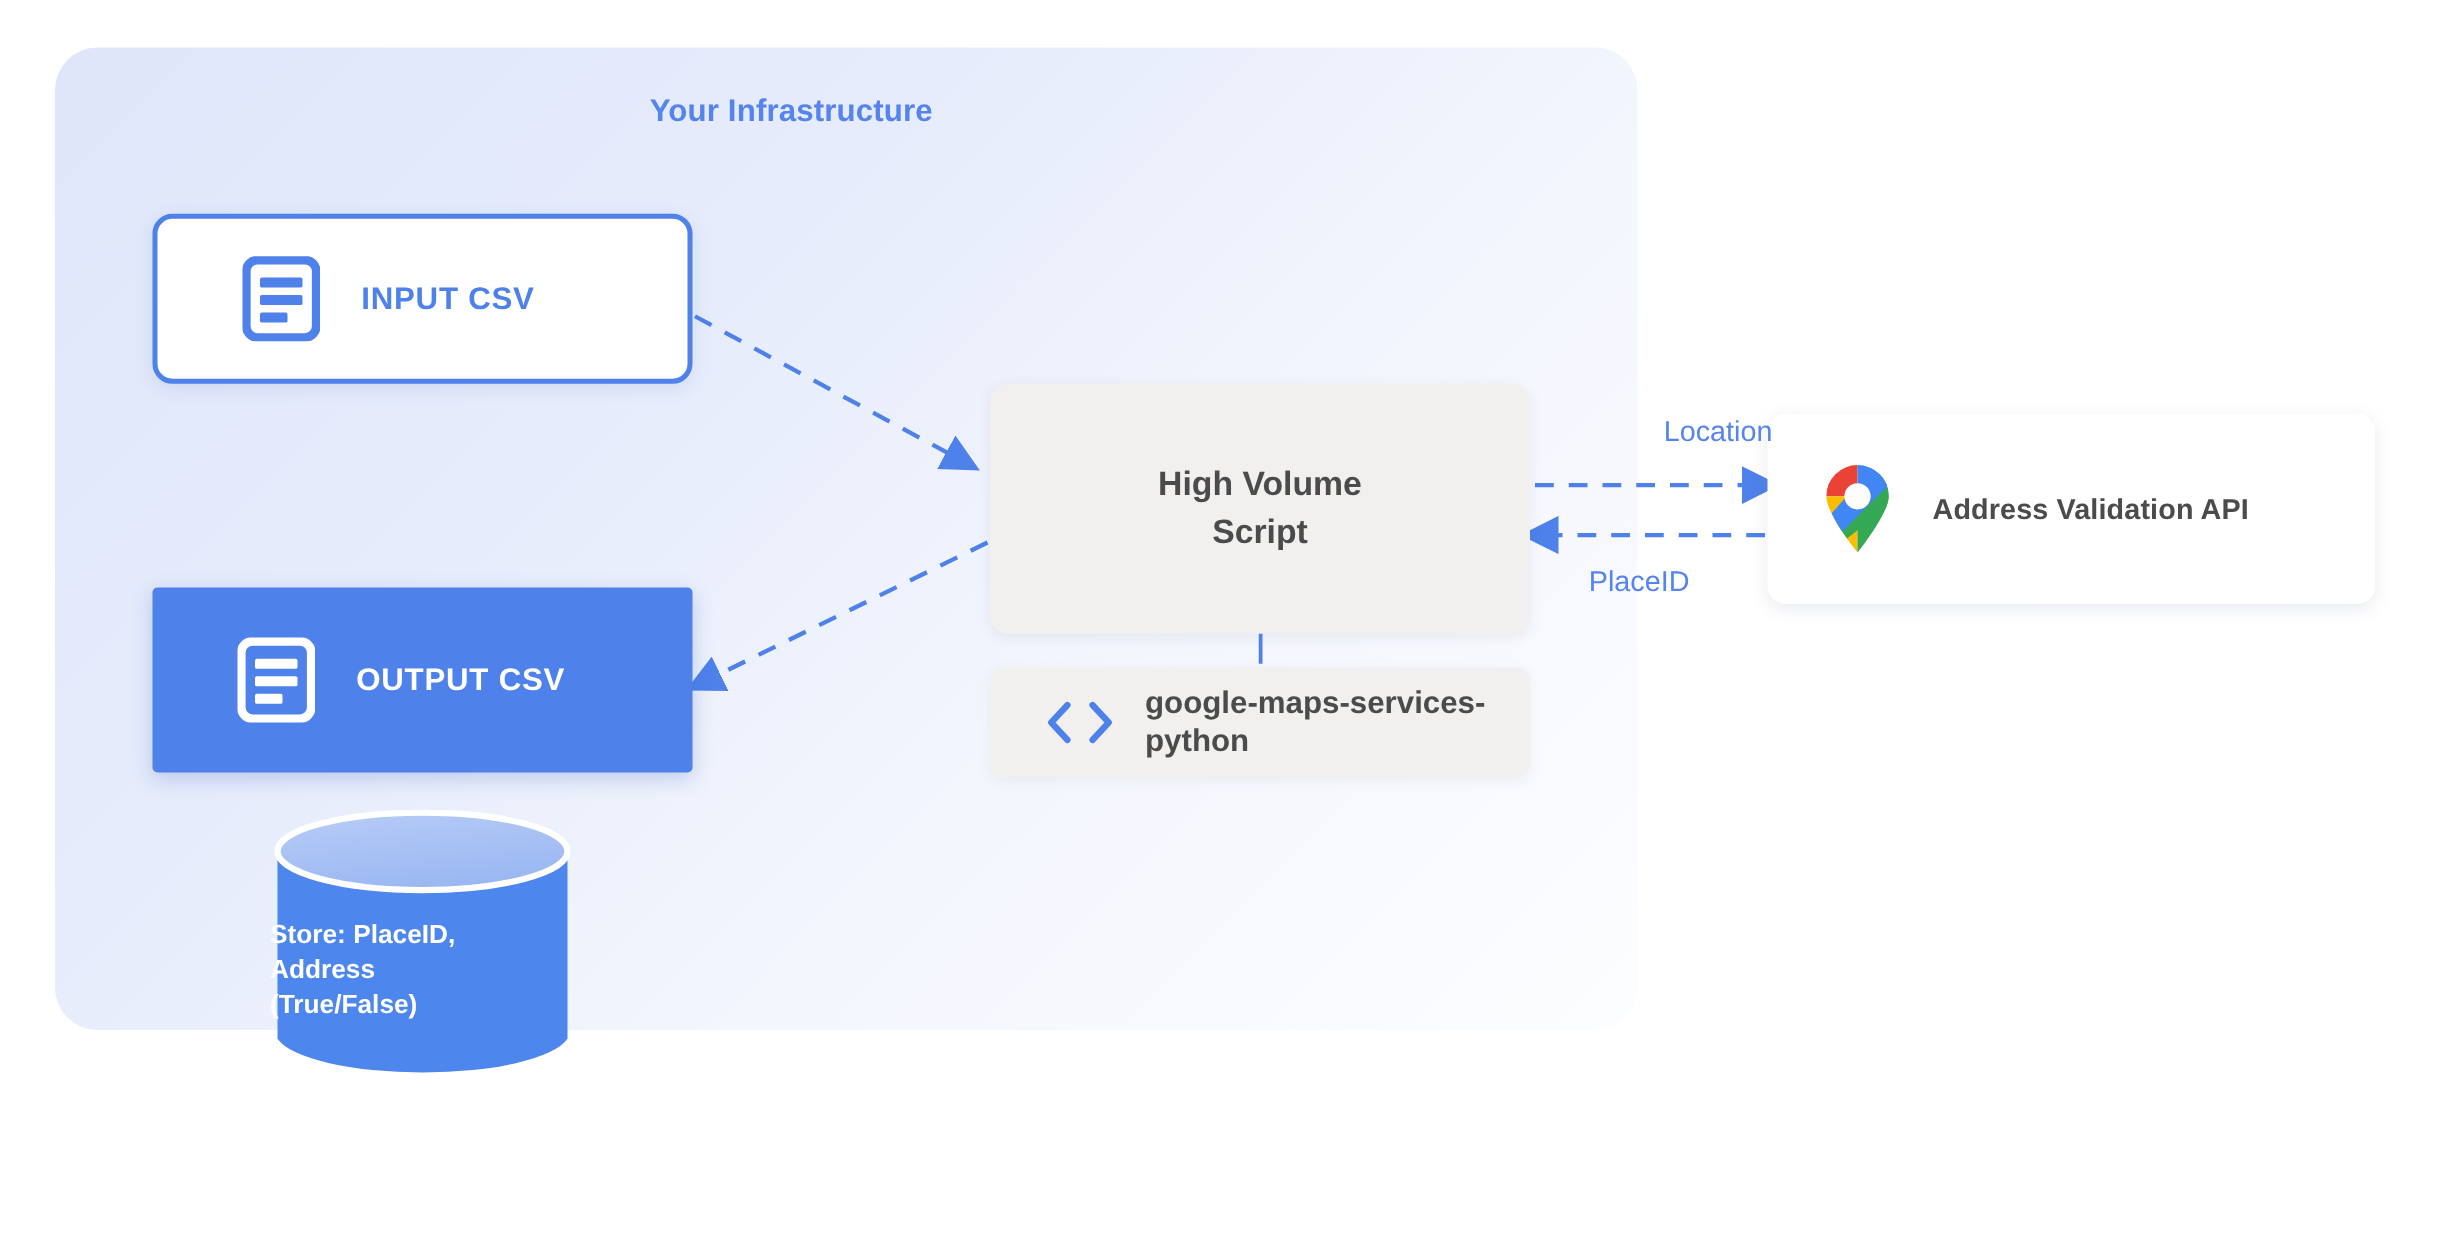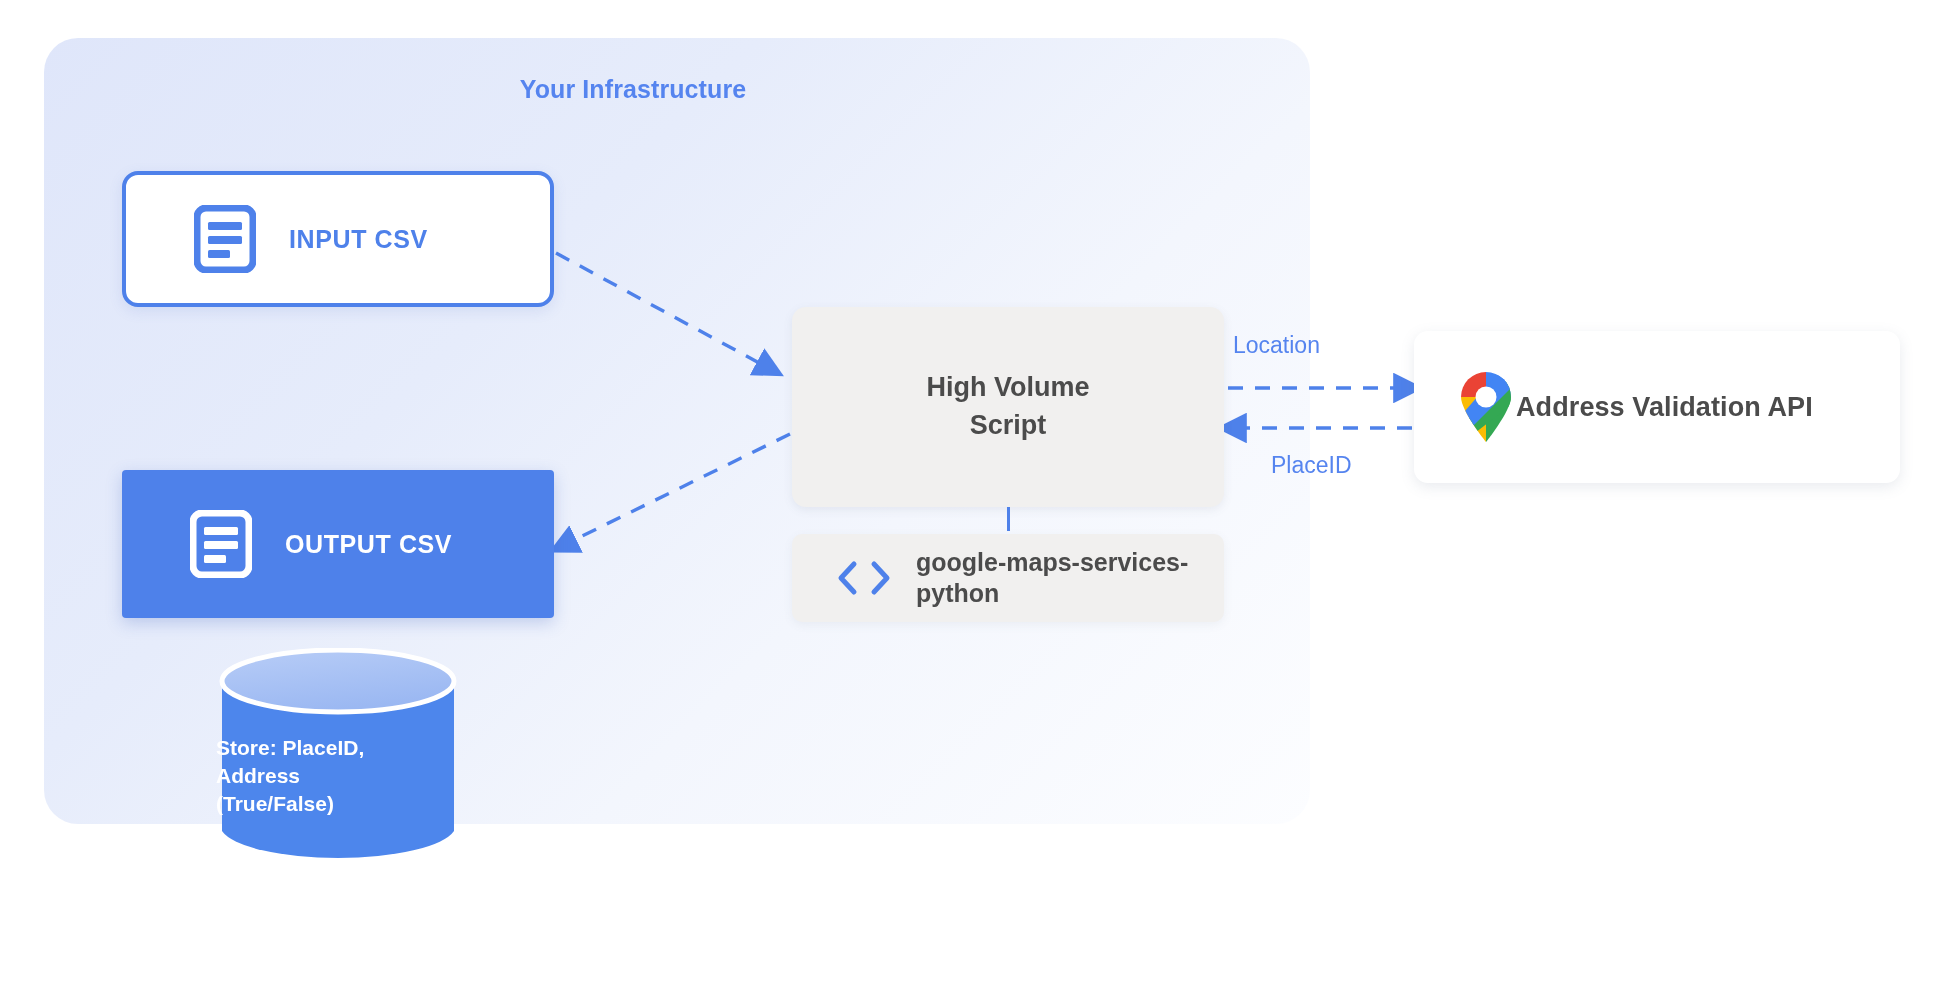--- a/index.html
+++ b/index.html
@@ -123,22 +123,22 @@
     left: 1414px; top: 331px;
     width: 486px; height: 152px;
     background: #ffffff;
     border-radius: 14px;
     display: flex; align-items: center;
     padding-left: 42px;
     box-shadow: 0 4px 14px rgba(120,130,155,0.16);
   }
   .pin-icon { width: 60px; height: 72px; flex: none; }
   .api-card .lbl {
-    font-size: 27px; font-weight: 700; color: #4b4b4b;
-    letter-spacing: 0.1px;
+    font-size: 23px; font-weight: 700; color: #4b4b4b;
+    margin-left: 30px; letter-spacing: 0.1px;
   }
 
   
   .db {
     position: absolute;
     left: 216px; top: 648px;
     width: 244px; height: 216px;
   }
   .db-label {
     position: absolute;
@@ -152,21 +152,21 @@
   }
 
   
   .edge-label {
     position: absolute;
     font-size: 23px;
     color: #5584ef;
     font-weight: 400;
     white-space: nowrap;
   }
-  .lbl-location { left: 1233px; top: 332px; }
+  .lbl-location { left: 1331px; top: 332px; }
   .lbl-placeid  { left: 1271px; top: 452px; }
 
   svg.overlay {
     position: absolute;
     left: 0; top: 0;
     width: 1954px; height: 988px;
     pointer-events: none;
   }
 </style>
 </head>

